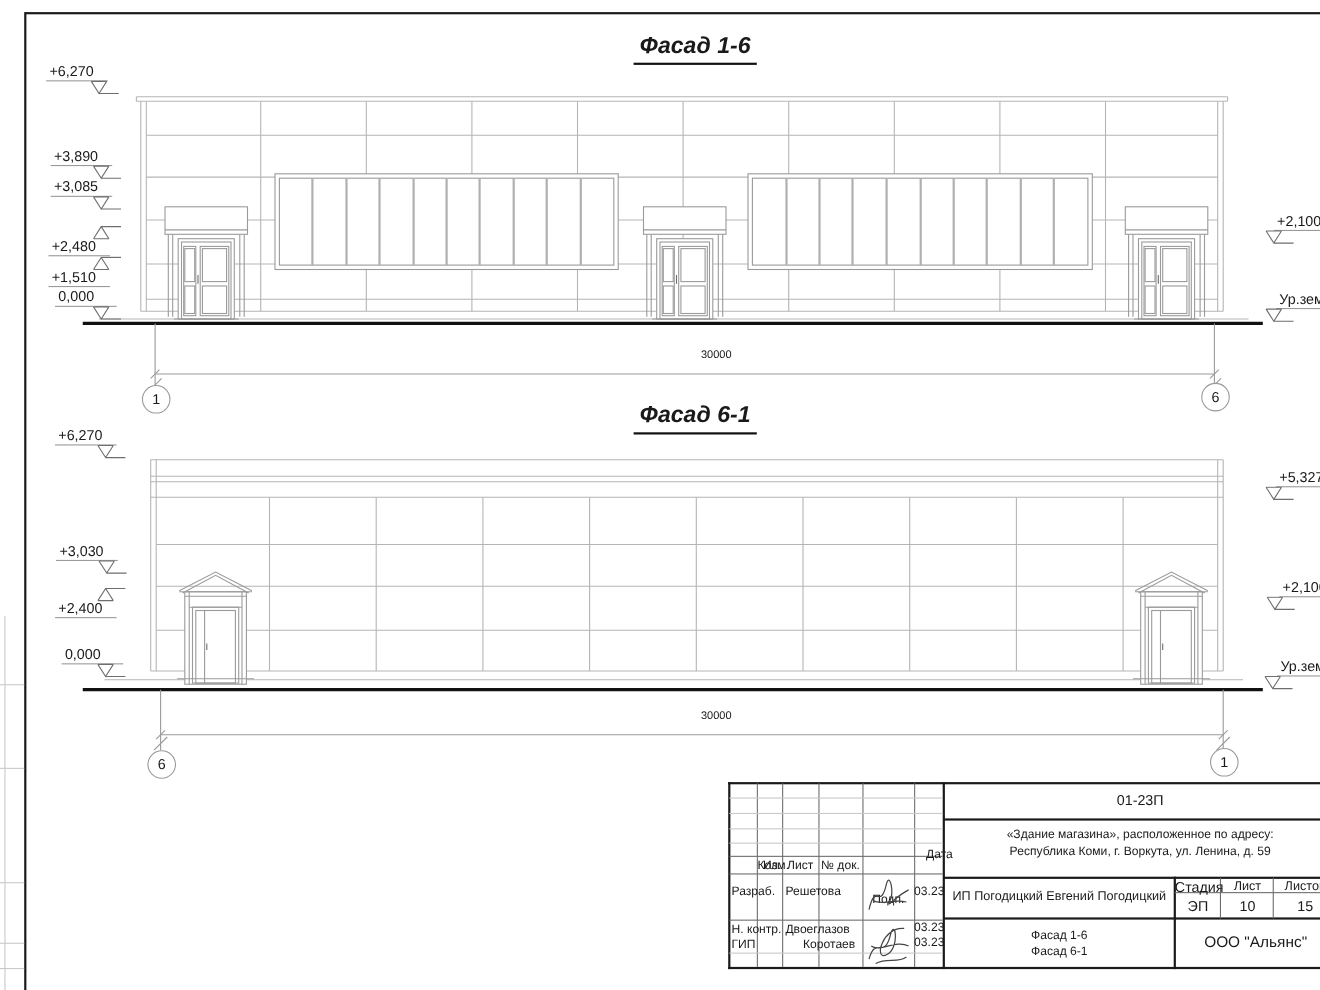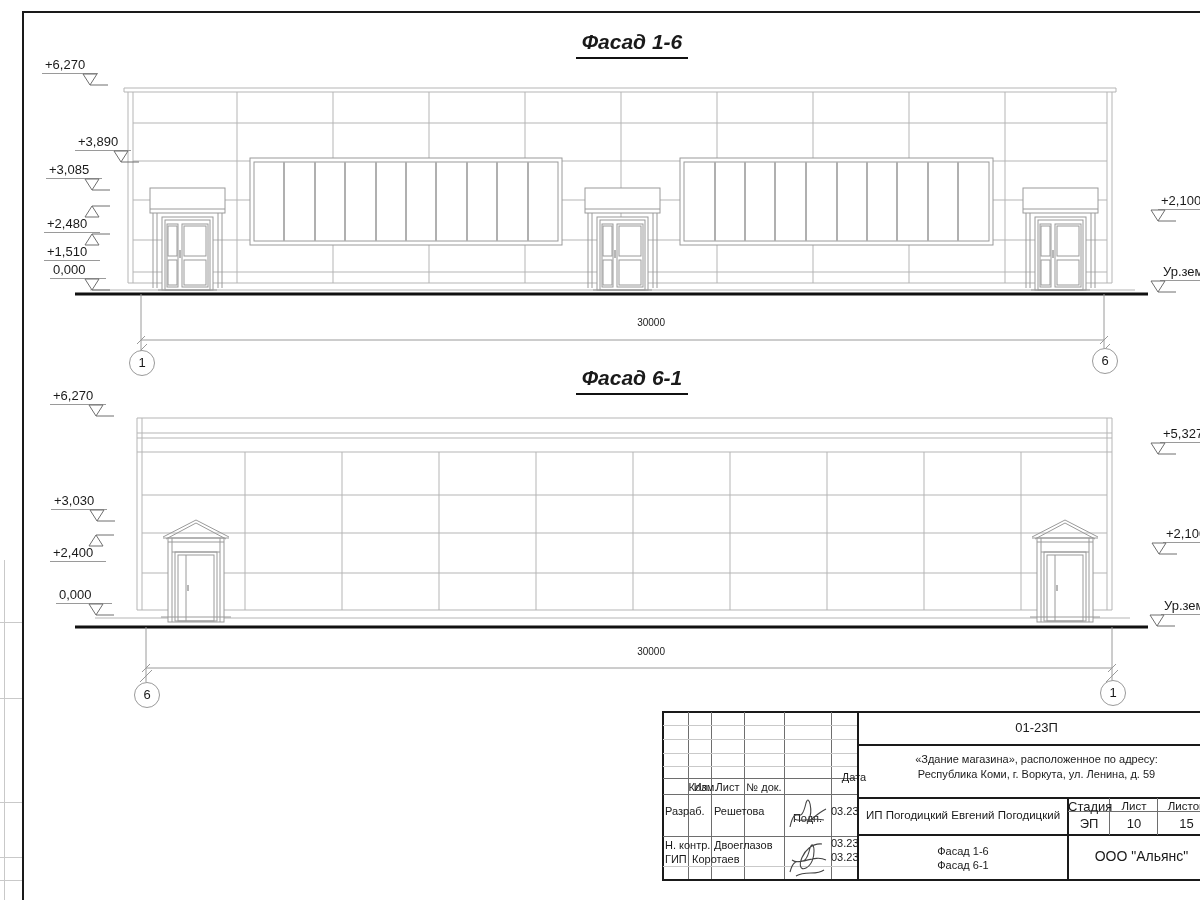--- a/index.html
+++ b/index.html
@@ -116,21 +116,21 @@
       <path d="M60,276 L72,264 M1023,276 L1035,264"></path>
     </g>
   </svg>
 
   <div class="elev" style="left:42px;top:58px;">
     <span class="elev-line">+6,270</span>
     <svg class="arrow" style="left:40px;top:15px;" width="28" height="14" viewBox="0 0 28 14">
       <path d="M1,1 H15 M1,1 L8,12 L15,1 M8,12 H26" stroke="#6e6e6e" fill="none"></path>
       </svg>
   </div>
-  <div class="elev" style="left:46px;top:135px;margin-left:29px;">
+  <div class="elev" style="left:46px;top:135px;">
     <span class="elev-line">+3,890</span>
     <svg class="arrow" style="left:38px;top:15px;" width="28" height="14" viewBox="0 0 28 14">
       <path d="M1,1 H15 M1,1 L8,12 L15,1 M8,12 H26" stroke="#6e6e6e" fill="none"></path>
       </svg>
   </div>
   <div class="elev" style="left:46px;top:163px;">
     <span class="elev-line">+3,085</span>
     <svg class="arrow" style="left:38px;top:15px;" width="28" height="14" viewBox="0 0 28 14">
       <path d="M1,1 H15 M1,1 L8,12 L15,1 M8,12 H26" stroke="#6e6e6e" fill="none"></path>
       </svg>
@@ -310,21 +310,21 @@
 
     <div class="tb-txt" style="left:665px;top:805px;">Разраб.</div>
     <div class="tb-txt" style="left:714px;top:805px;">Решетова</div>
     <div class="tb-txt ctr" style="left:831px;top:805px;width:27px;">03.23</div>
 
     <div class="tb-txt" style="left:665px;top:839px;">Н. контр.</div>
     <div class="tb-txt" style="left:714px;top:839px;">Двоеглазов</div>
     <div class="tb-txt ctr" style="left:831px;top:837px;width:27px;">03.23</div>
 
     <div class="tb-txt" style="left:665px;top:853px;">ГИП</div>
-    <div class="tb-txt" style="left:692px;top:853px;">Коротаев</div>
+    <div class="tb-txt" style="left:730px;top:853px;">Коротаев</div>
     <div class="tb-txt ctr" style="left:831px;top:851px;width:27px;">03.23</div>
 
     <div class="tb-txt ctr" style="left:1068px;top:800px;width:42px;font-size:13px;">Стадия</div>
     <div class="tb-txt ctr" style="left:1110px;top:800px;width:48px;font-size:11.5px;">Лист</div>
     <div class="tb-txt ctr" style="left:1158px;top:800px;width:57px;font-size:11.5px;">Листов</div>
     <div class="tb-txt ctr" style="left:1068px;top:817px;width:42px;font-size:13px;">ЭП</div>
     <div class="tb-txt ctr" style="left:1110px;top:817px;width:48px;font-size:13px;">10</div>
     <div class="tb-txt ctr" style="left:1158px;top:817px;width:57px;font-size:13px;">15</div>
 
     <div class="tb-txt ctr" style="left:858px;top:845px;width:210px;">Фасад 1-6</div>

